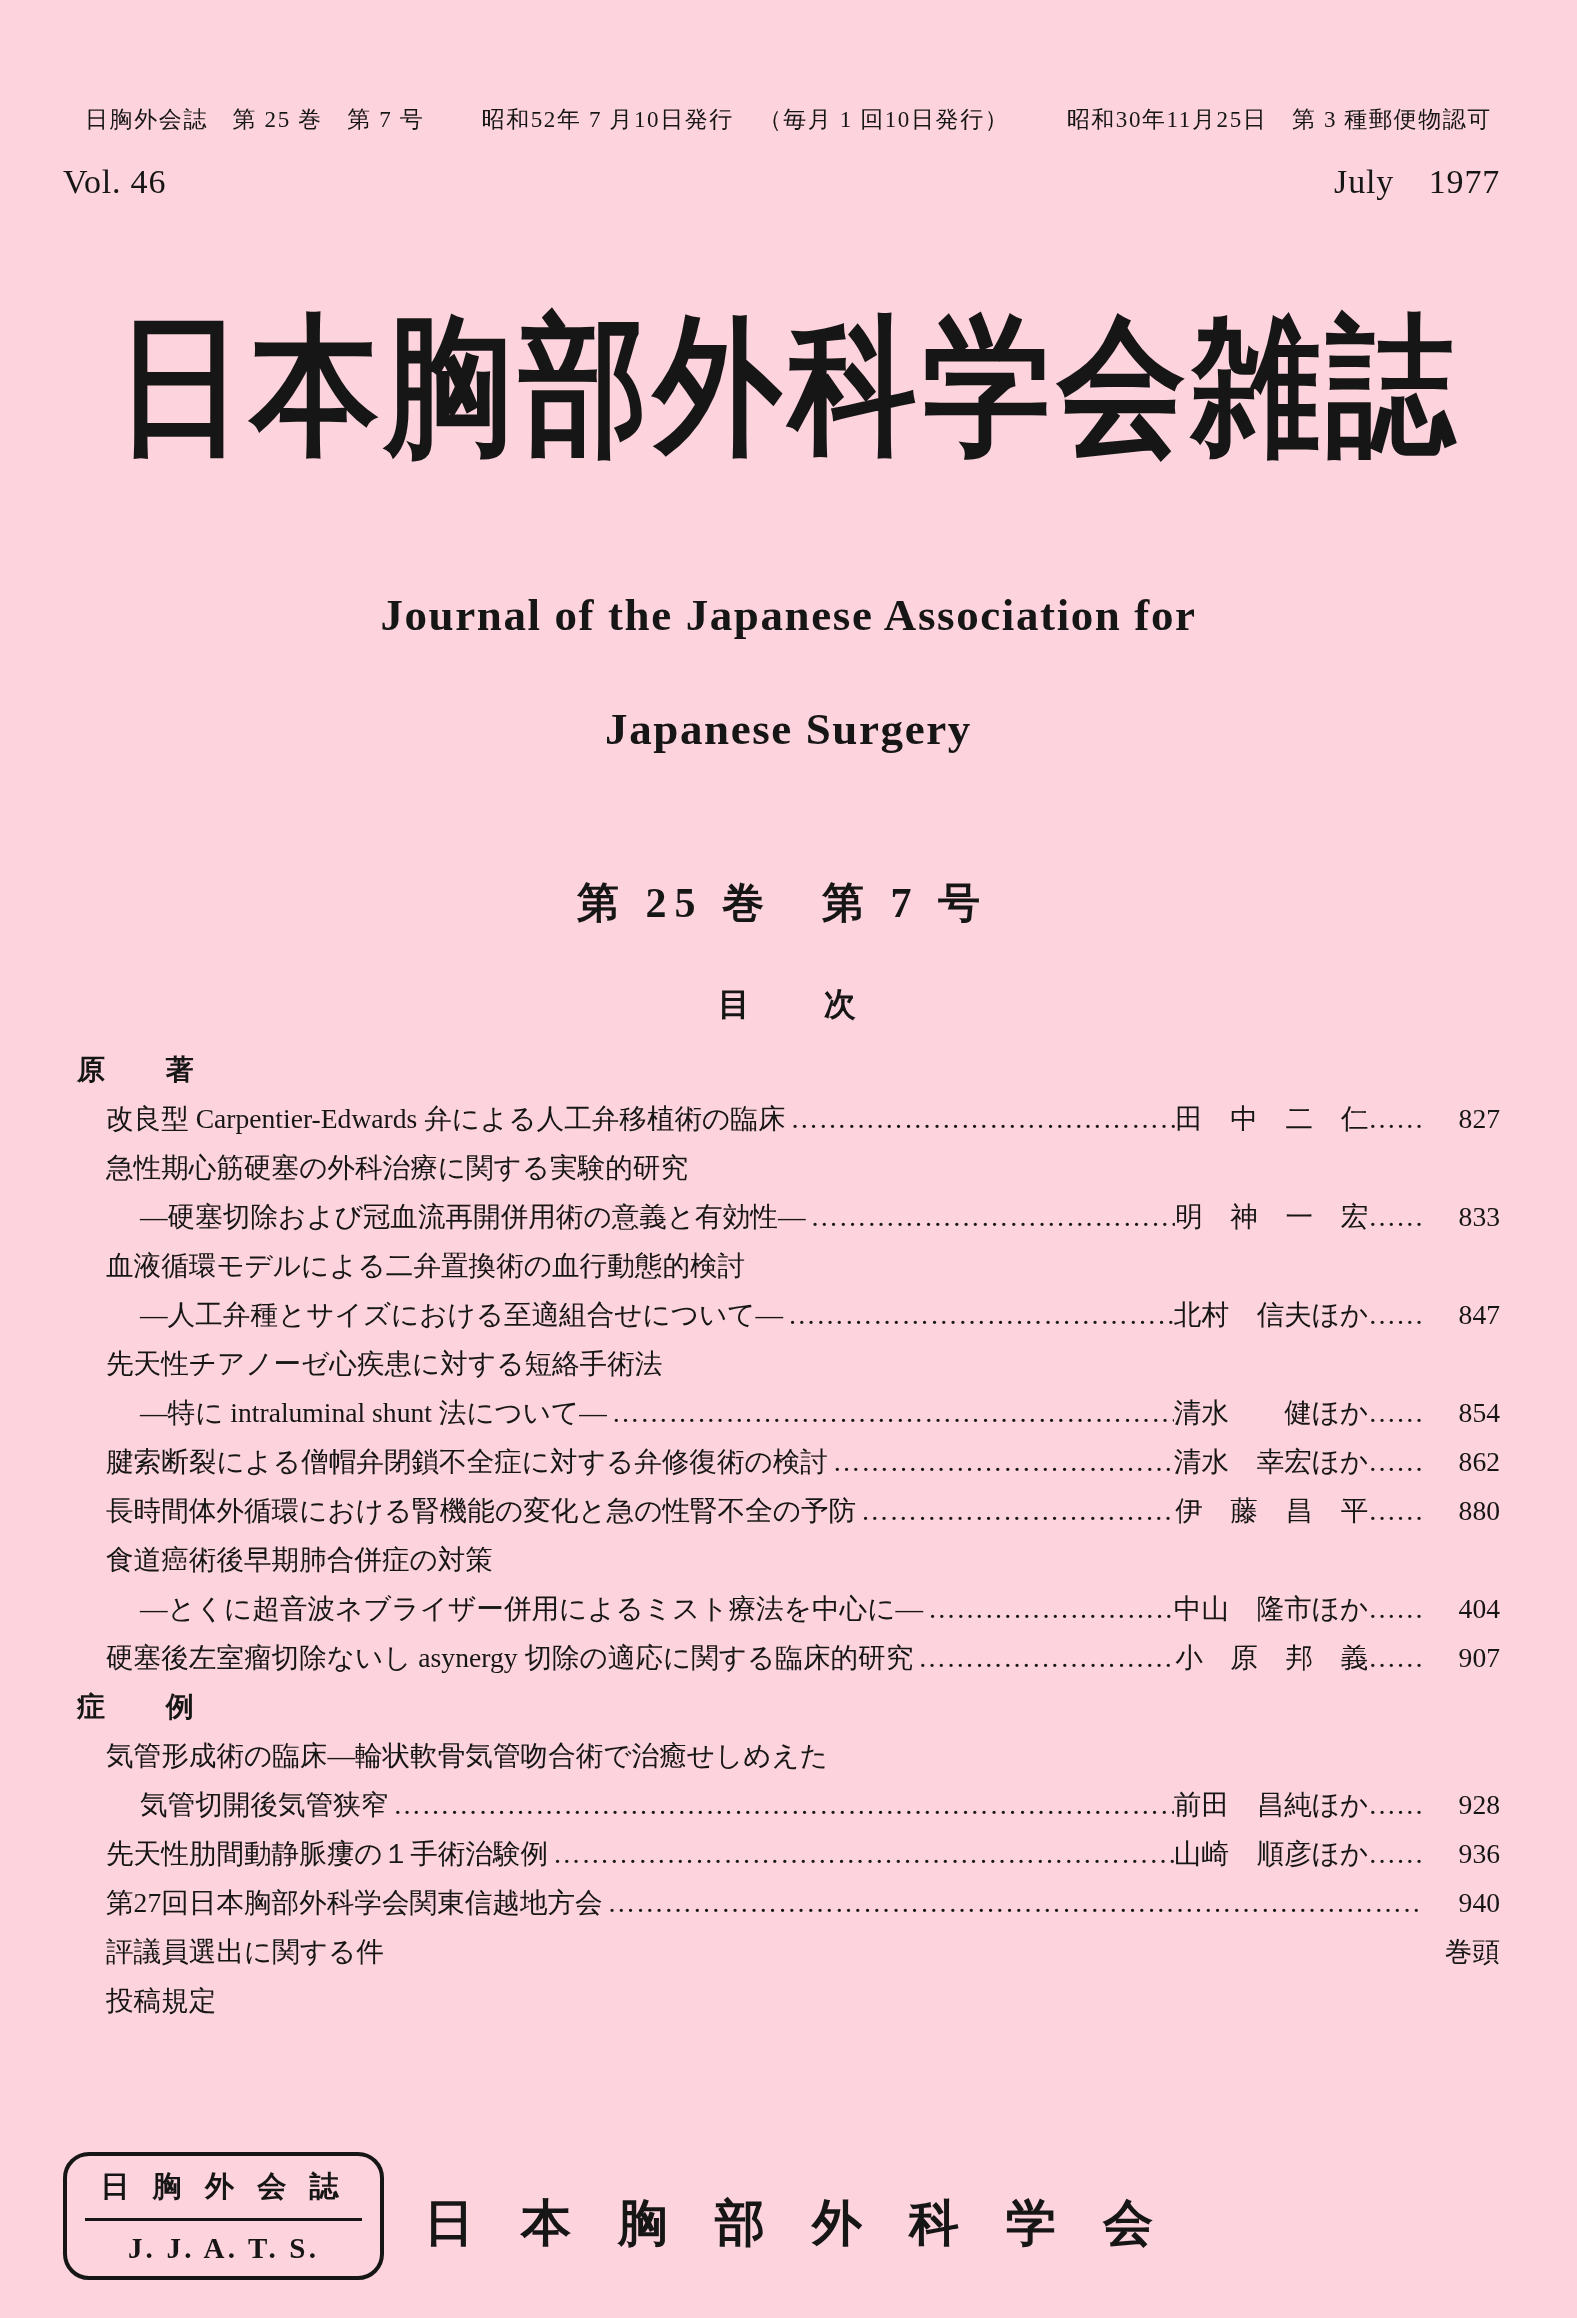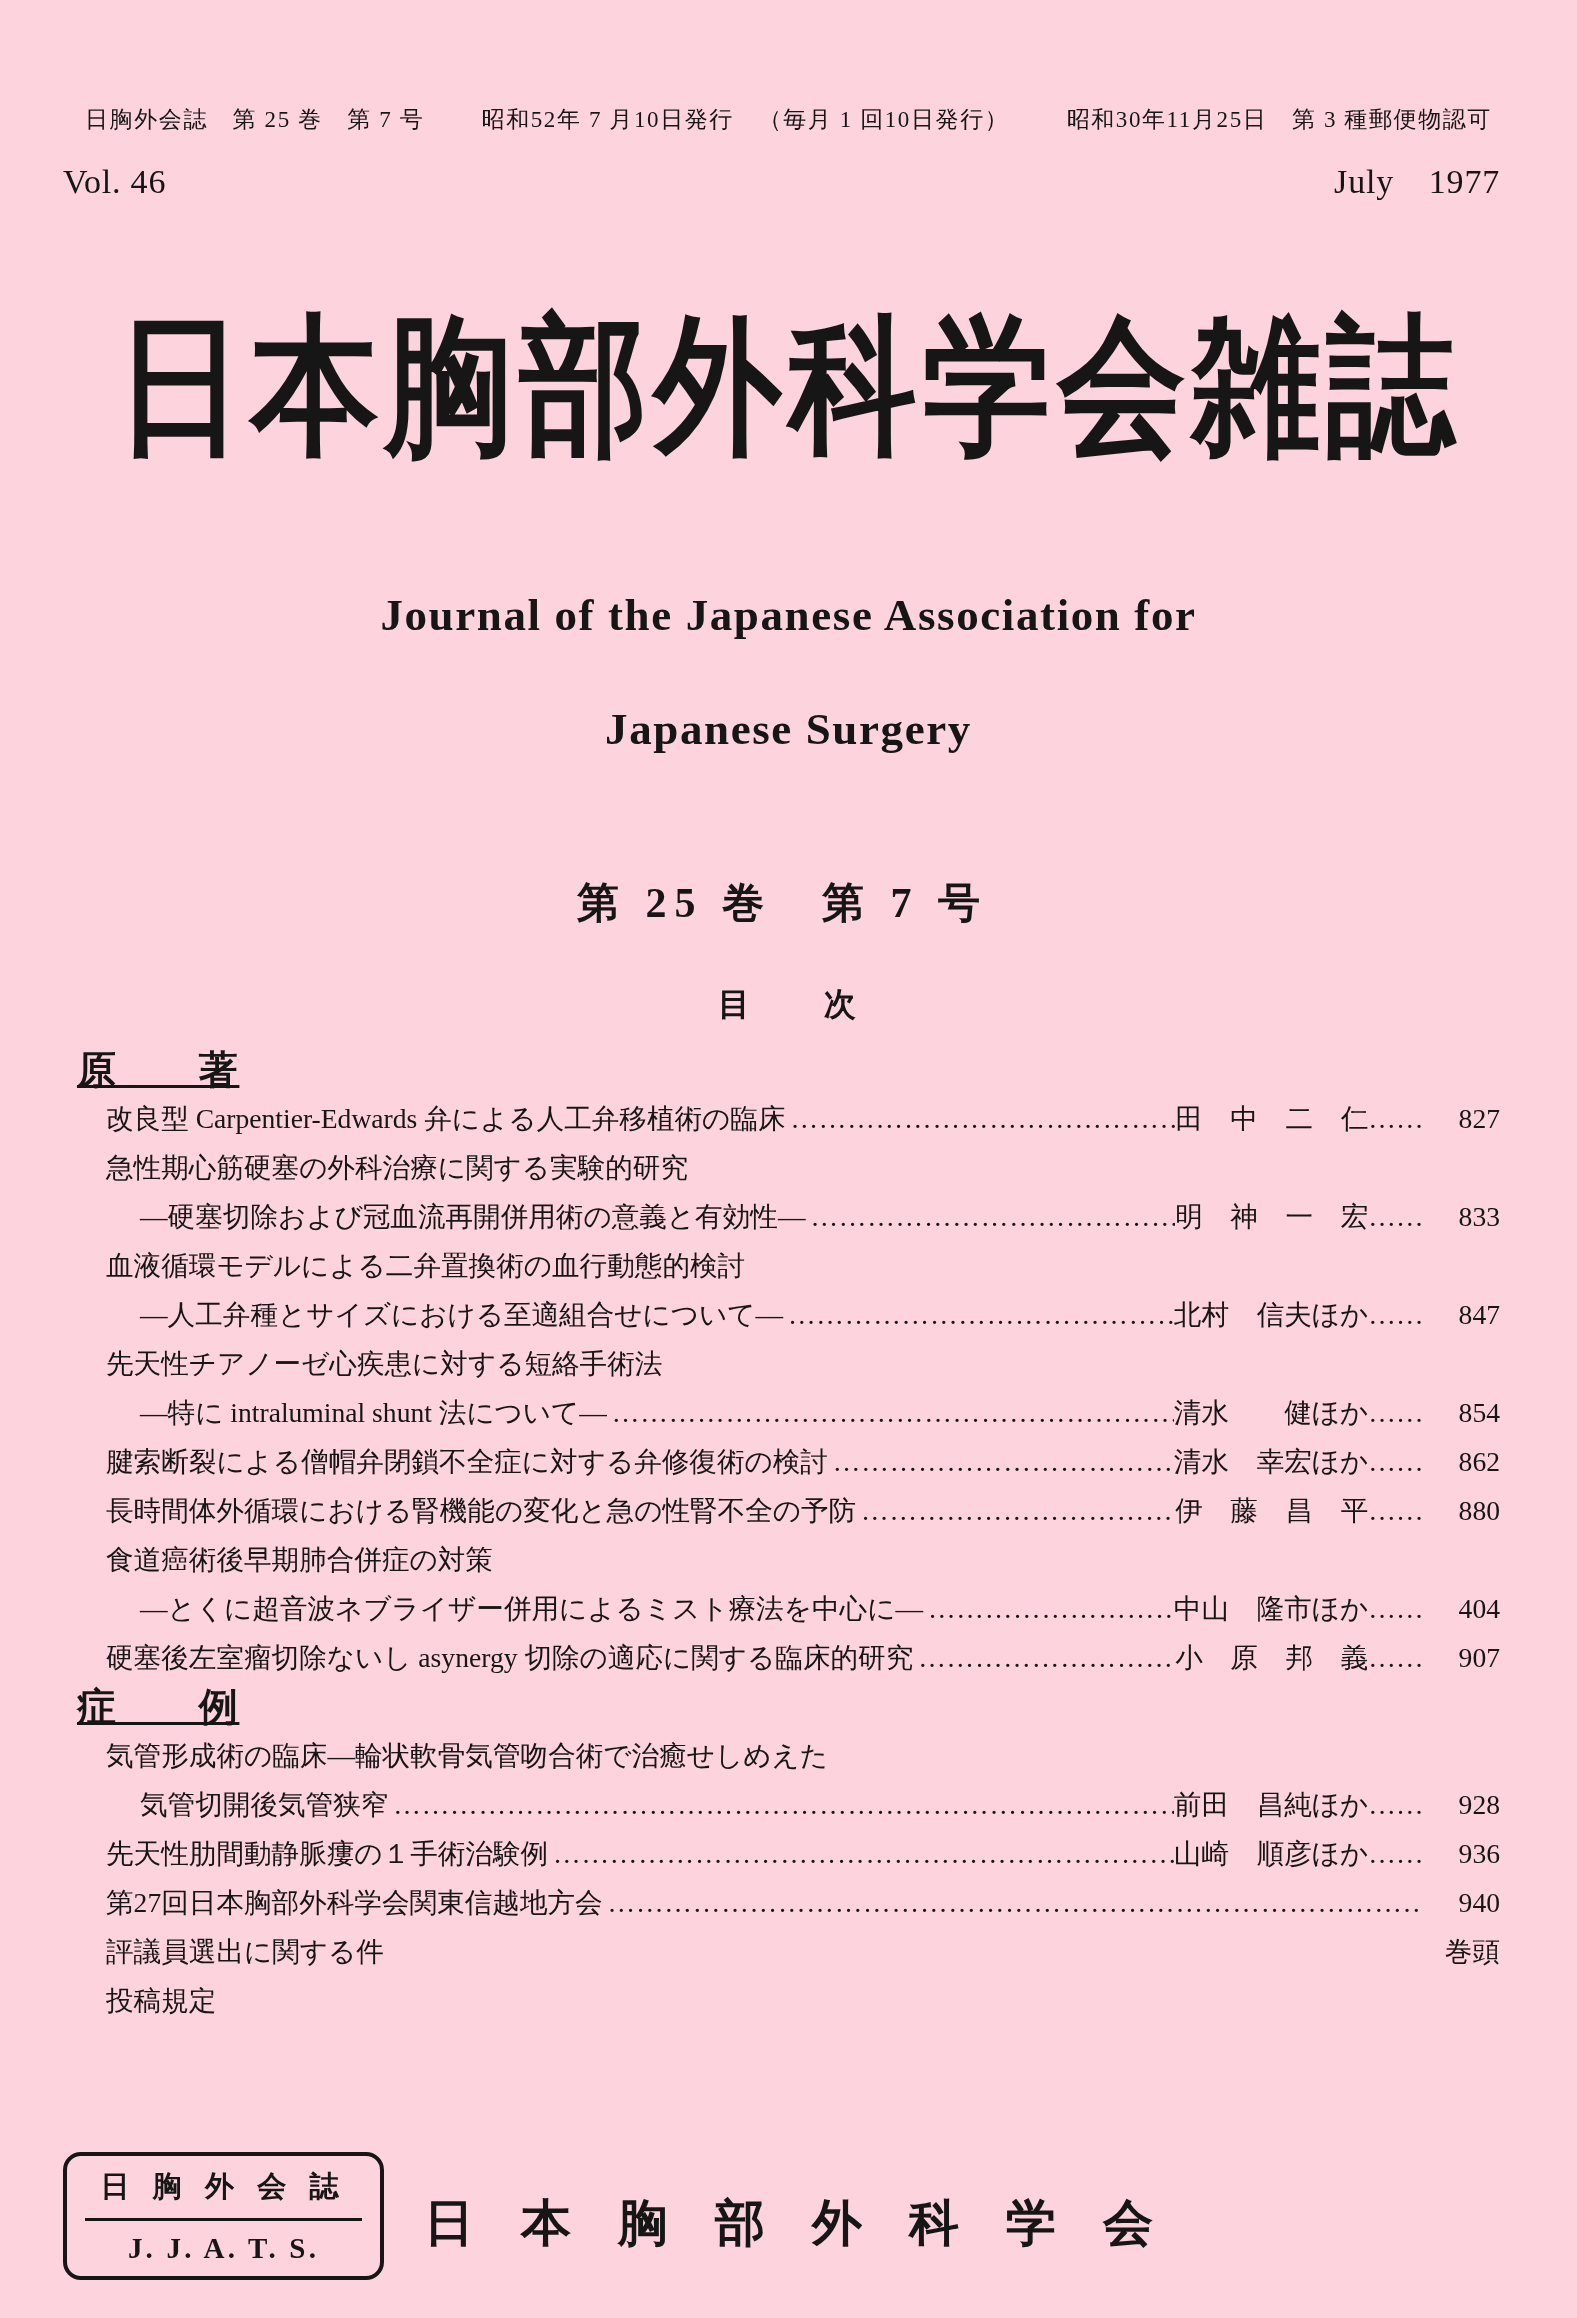--- a/index.html
+++ b/index.html
@@ -61,41 +61,41 @@
   
   .toc-list{
     position:absolute;top:1045px;left:77px;right:77px;
   }
   .toc-row{
     display:flex;align-items:baseline;
     font-size:27.6px;line-height:49px;height:49px;
     white-space:nowrap;
   }
   .toc-row .t{flex:0 0 auto;}
-  .toc-row.section{font-weight:bold;font-size:39px;letter-spacing:1.6px;text-decoration:underline;}
+  .toc-row.section{font-weight:bold;font-size:28px;letter-spacing:1.6px;}
   .toc-row.indent-1 .t{padding-left:29px;}
   .toc-row.indent-2 .t{padding-left:63px;}
   .leader{
     flex:1 1 auto;min-width:0;overflow:hidden;
     white-space:nowrap;letter-spacing:0.8px;
     padding:0 4.9px;
   }
   .leader::after{
     content:"………………………………………………………………………………………………………………………………………………";
   }
   .leader.blank::after{content:"";}
   .author{flex:0 0 auto;}
   .dots2{flex:0 0 auto;}
   .pagecol{flex:0 0 auto;min-width:70px;text-align:right;padding-left:6.5px;}
 
   
   .footer-badge{
     position:absolute;left:63px;top:2152px;
     width:321px;height:128px;
-    border:4.9px solid #161616;border-radius:18px;
+    border:4.9px solid #161616;border-radius:26px;
     box-sizing:border-box;
     display:flex;flex-direction:column;justify-content:space-between;
     padding:11.4px 18px;
   }
   .footer-badge .divider{
     border-top:3.2px solid #161616;height:0;width:100%;
   }
   .badge-top{
     font-weight:bold;font-size:29px;letter-spacing:8px;
     text-align:center;white-space:nowrap;

